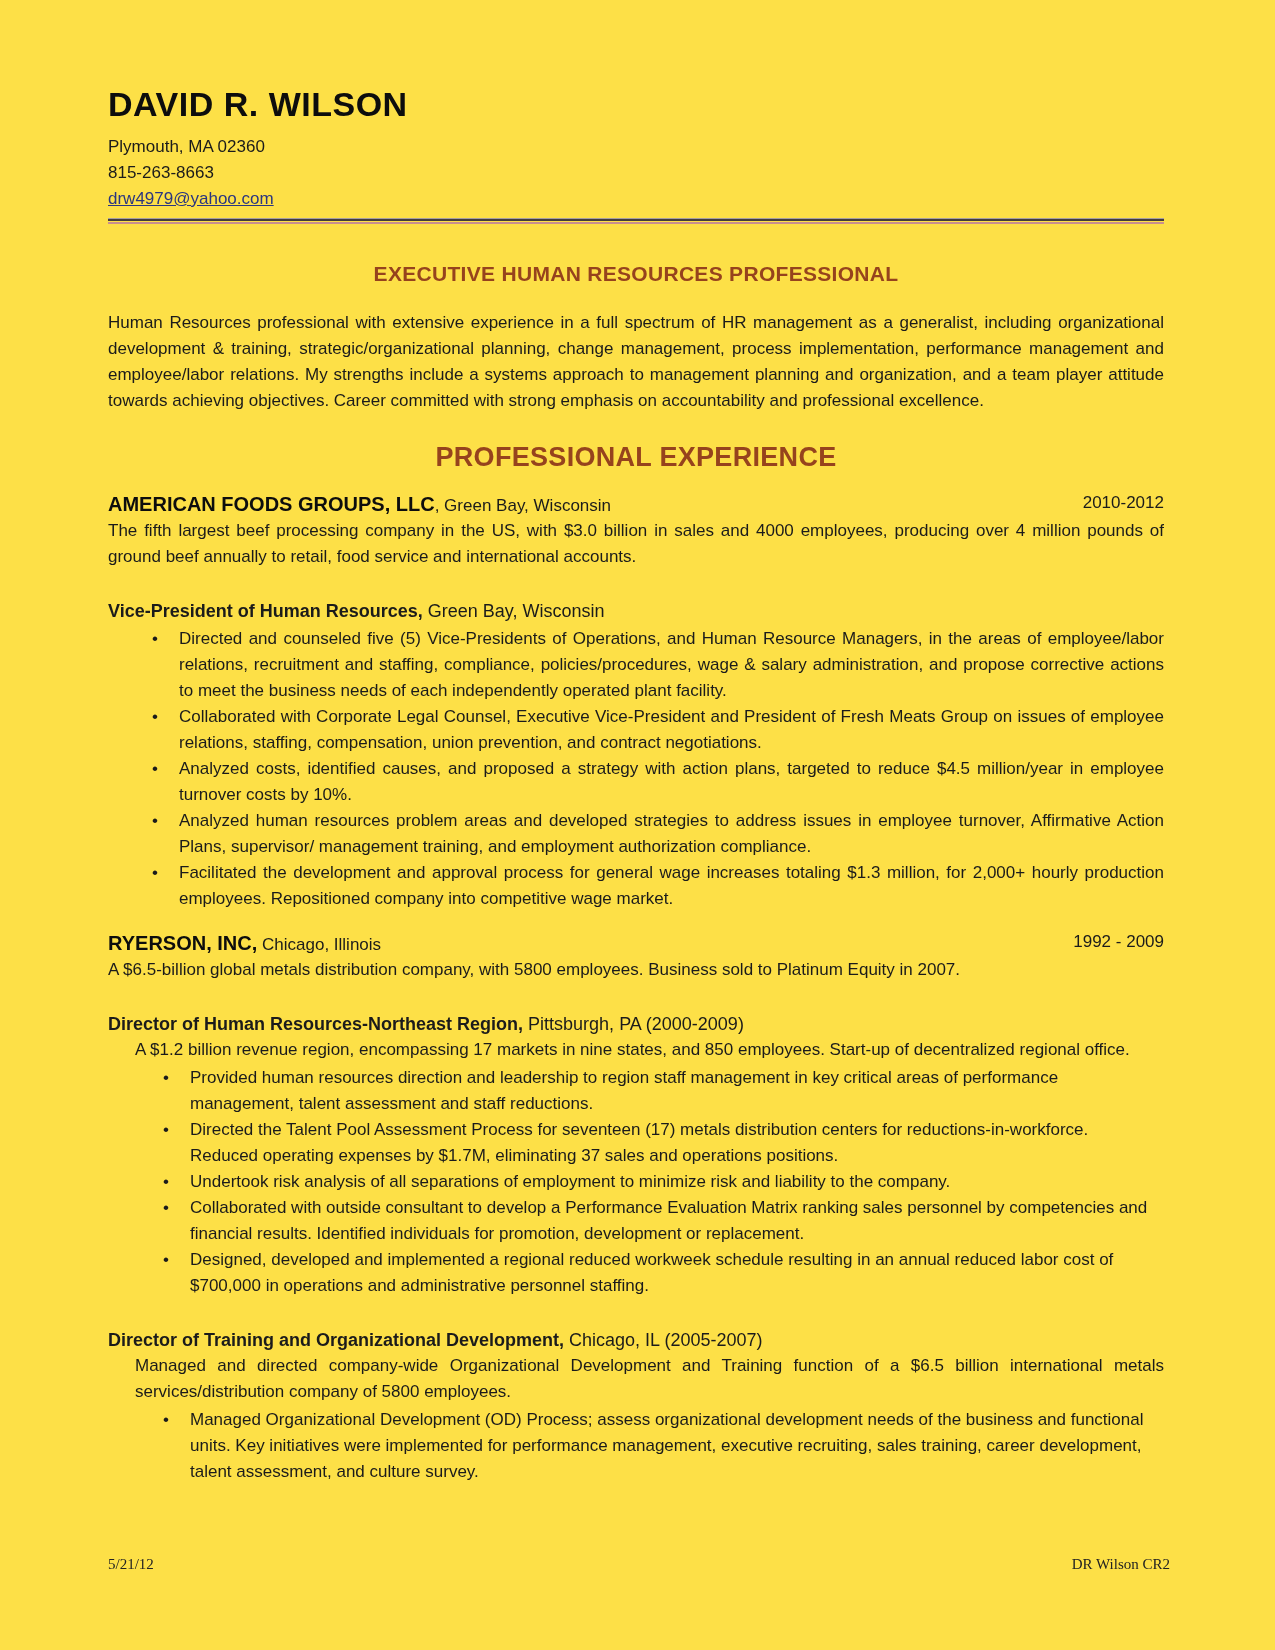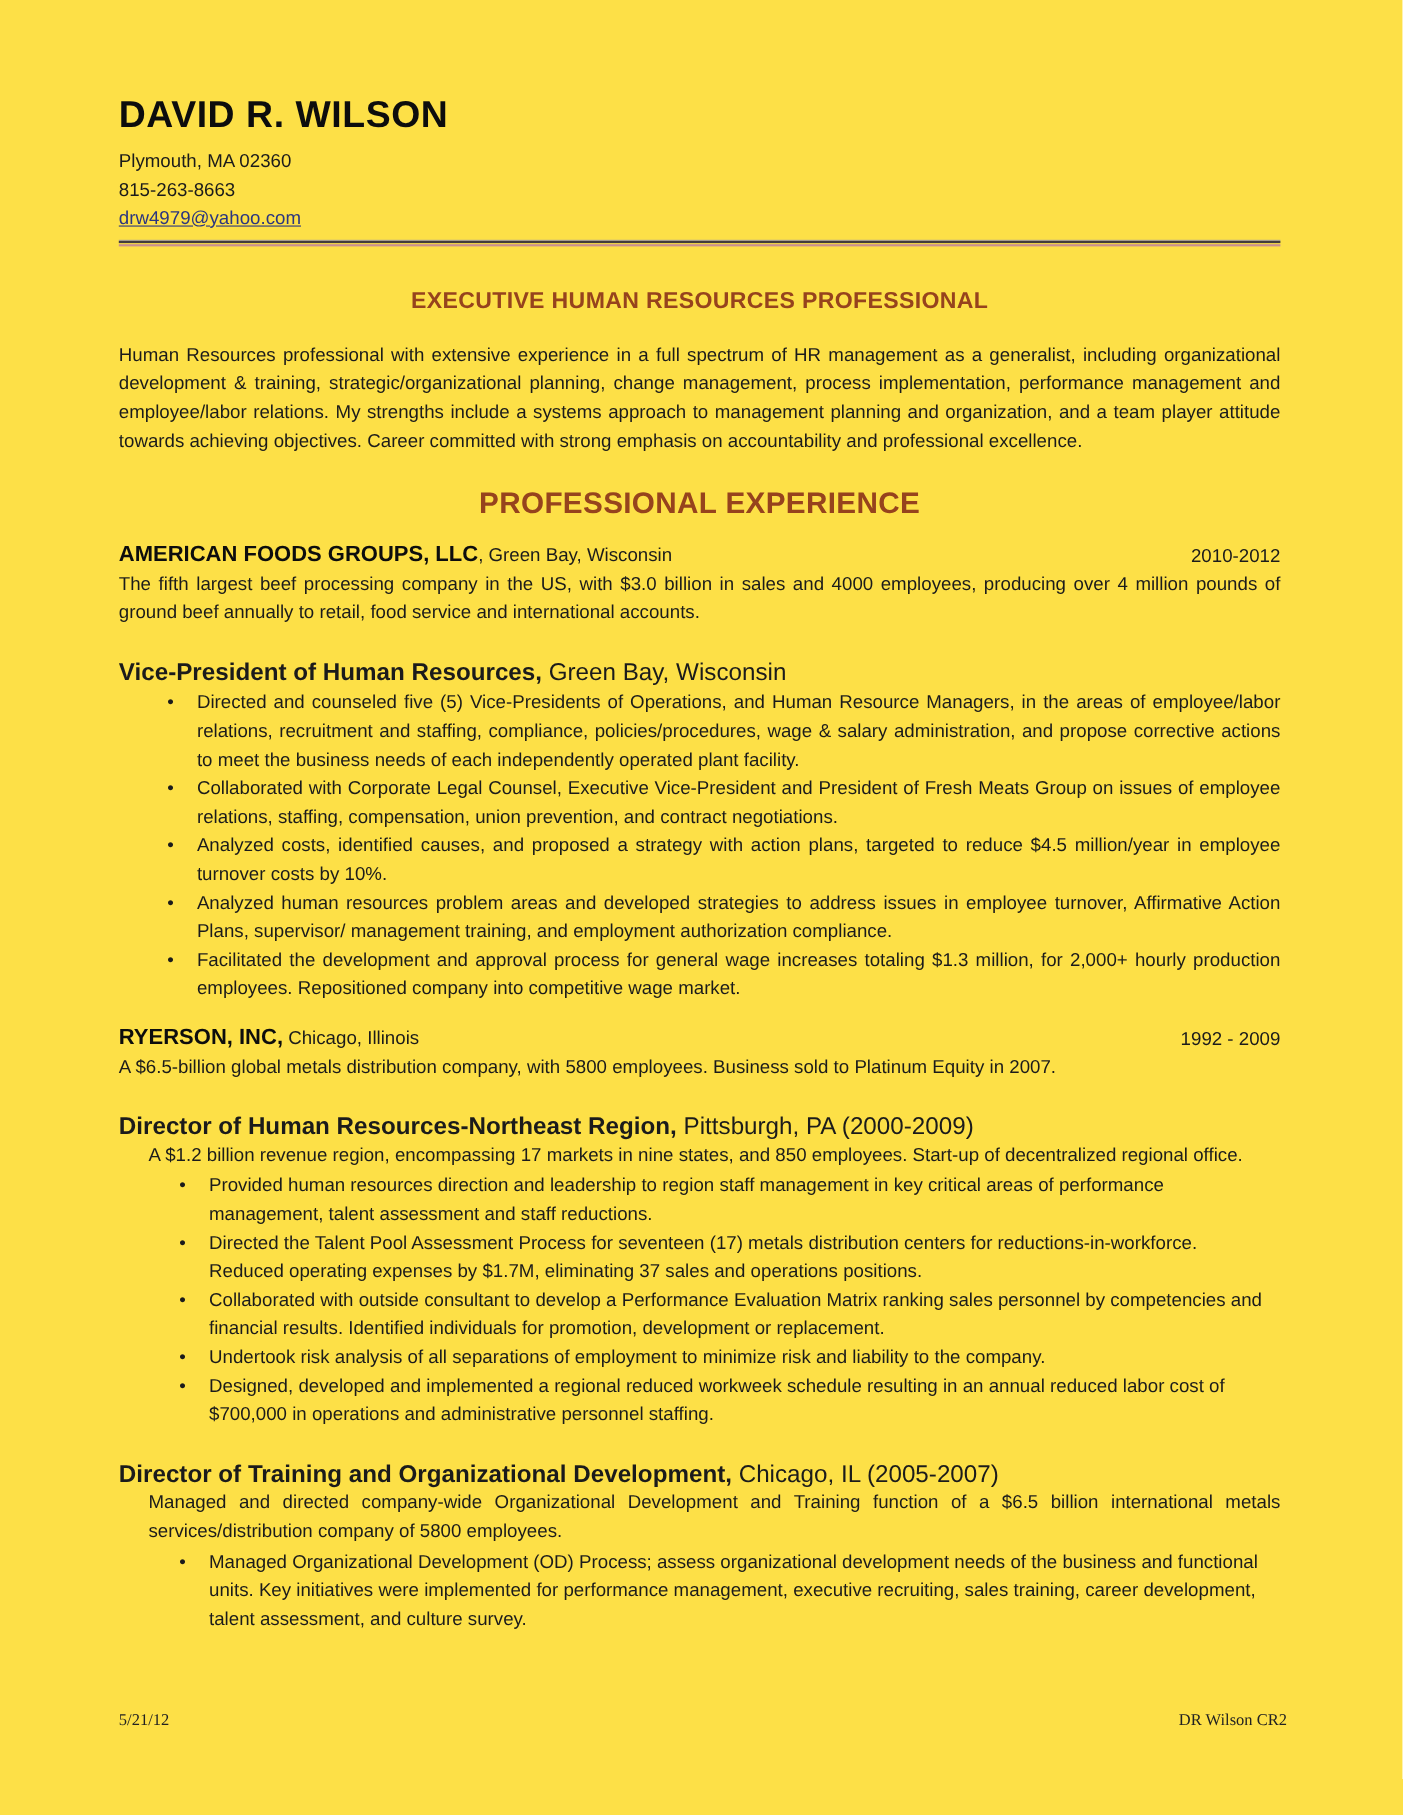--- a/index.html
+++ b/index.html
@@ -36,29 +36,29 @@
   }
   .summary {
     margin-top:24px; font-size:17px; line-height:26px; text-align:justify;
   }
   .section-heading {
     margin-top:28px; text-align:center;
     font-size:27px; font-weight:bold; color:#96431d; letter-spacing:0.3px;
   }
 
   .company-row {
-    display:flex; justify-content:space-between; align-items:flex-end;
+    display:flex; justify-content:space-between; align-items:flex-start;
     margin-top:20px;
   }
   .company-name { font-size:20px; font-weight:bold; color:#0d0d0d; }
   .company-loc  { font-size:17px; }
   .company-dates{ font-size:17px; }
   .company-desc { margin-top:2px; font-size:17px; line-height:26px; text-align:justify; }
 
-  .role-title { margin-top:28px; font-size:22px; line-height:26px; }
+  .role-title { margin-top:28px; font-size:18px; line-height:26px; }
   .rt-bold { font-weight:bold; }
 
   .role-intro {
     margin:0 0 0 27px; font-size:17px; line-height:26px; text-align:justify;
   }
 
   ul.bullets {
     margin:2px 0 0 0; padding:0 0 0 71px;
     list-style:none; font-size:17px; line-height:26px;
   }
@@ -127,22 +127,22 @@
     </div>
     <p class="company-desc">A $6.5-billion global metals distribution company, with 5800 employees. Business sold to Platinum Equity in 2007.</p>
 
     <div class="role-title">
       <span class="rt-bold">Director of Human Resources-Northeast Region,</span><span> Pittsburgh, PA (2000-2009)</span>
     </div>
     <p class="role-intro">A $1.2 billion revenue region, encompassing 17 markets in nine states, and 850 employees. Start-up of decentralized regional office.</p>
     <ul class="bullets deep ragged">
       <li>Provided human resources direction and leadership to region staff management in key critical areas of performance management, talent assessment and staff reductions.</li>
       <li>Directed the Talent Pool Assessment Process for seventeen (17) metals distribution centers for reductions-in-workforce. Reduced operating expenses by $1.7M, eliminating 37 sales and operations positions.</li>
+      <li>Undertook risk analysis of all separations of employment to minimize risk and liability to the company.</li>
       <li>Collaborated with outside consultant to develop a Performance Evaluation Matrix ranking sales personnel by competencies and financial results.  Identified individuals for promotion, development or replacement.</li>
-      <li>Undertook risk analysis of all separations of employment to minimize risk and liability to the company.</li>
       <li>Designed, developed and implemented a regional reduced workweek schedule resulting in an annual reduced labor cost of $700,000 in operations and administrative personnel staffing.</li>
     </ul>
 
     <div class="role-title">
       <span class="rt-bold">Director of Training and Organizational Development,</span><span> Chicago, IL (2005-2007)</span>
     </div>
     <p class="role-intro">Managed and directed company-wide Organizational Development and Training function of a $6.5 billion international metals services/distribution company of 5800 employees.</p>
     <ul class="bullets deep ragged">
       <li>Managed Organizational Development (OD) Process; assess organizational development needs of the business and functional units.  Key initiatives were implemented for performance management, executive recruiting, sales training, career development, talent assessment, and culture survey.</li>
     </ul>

